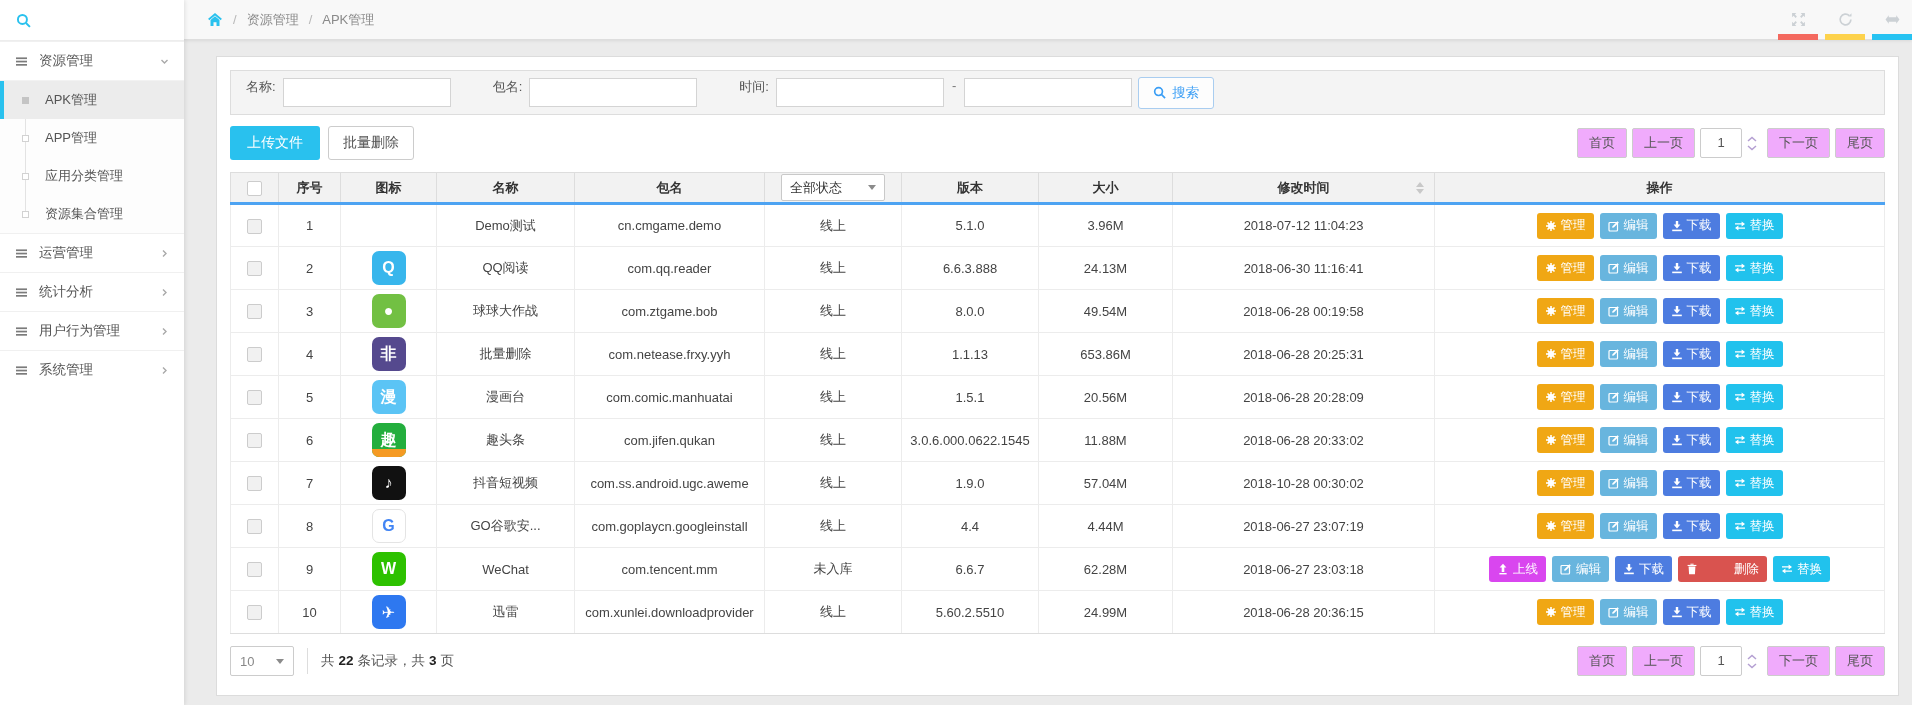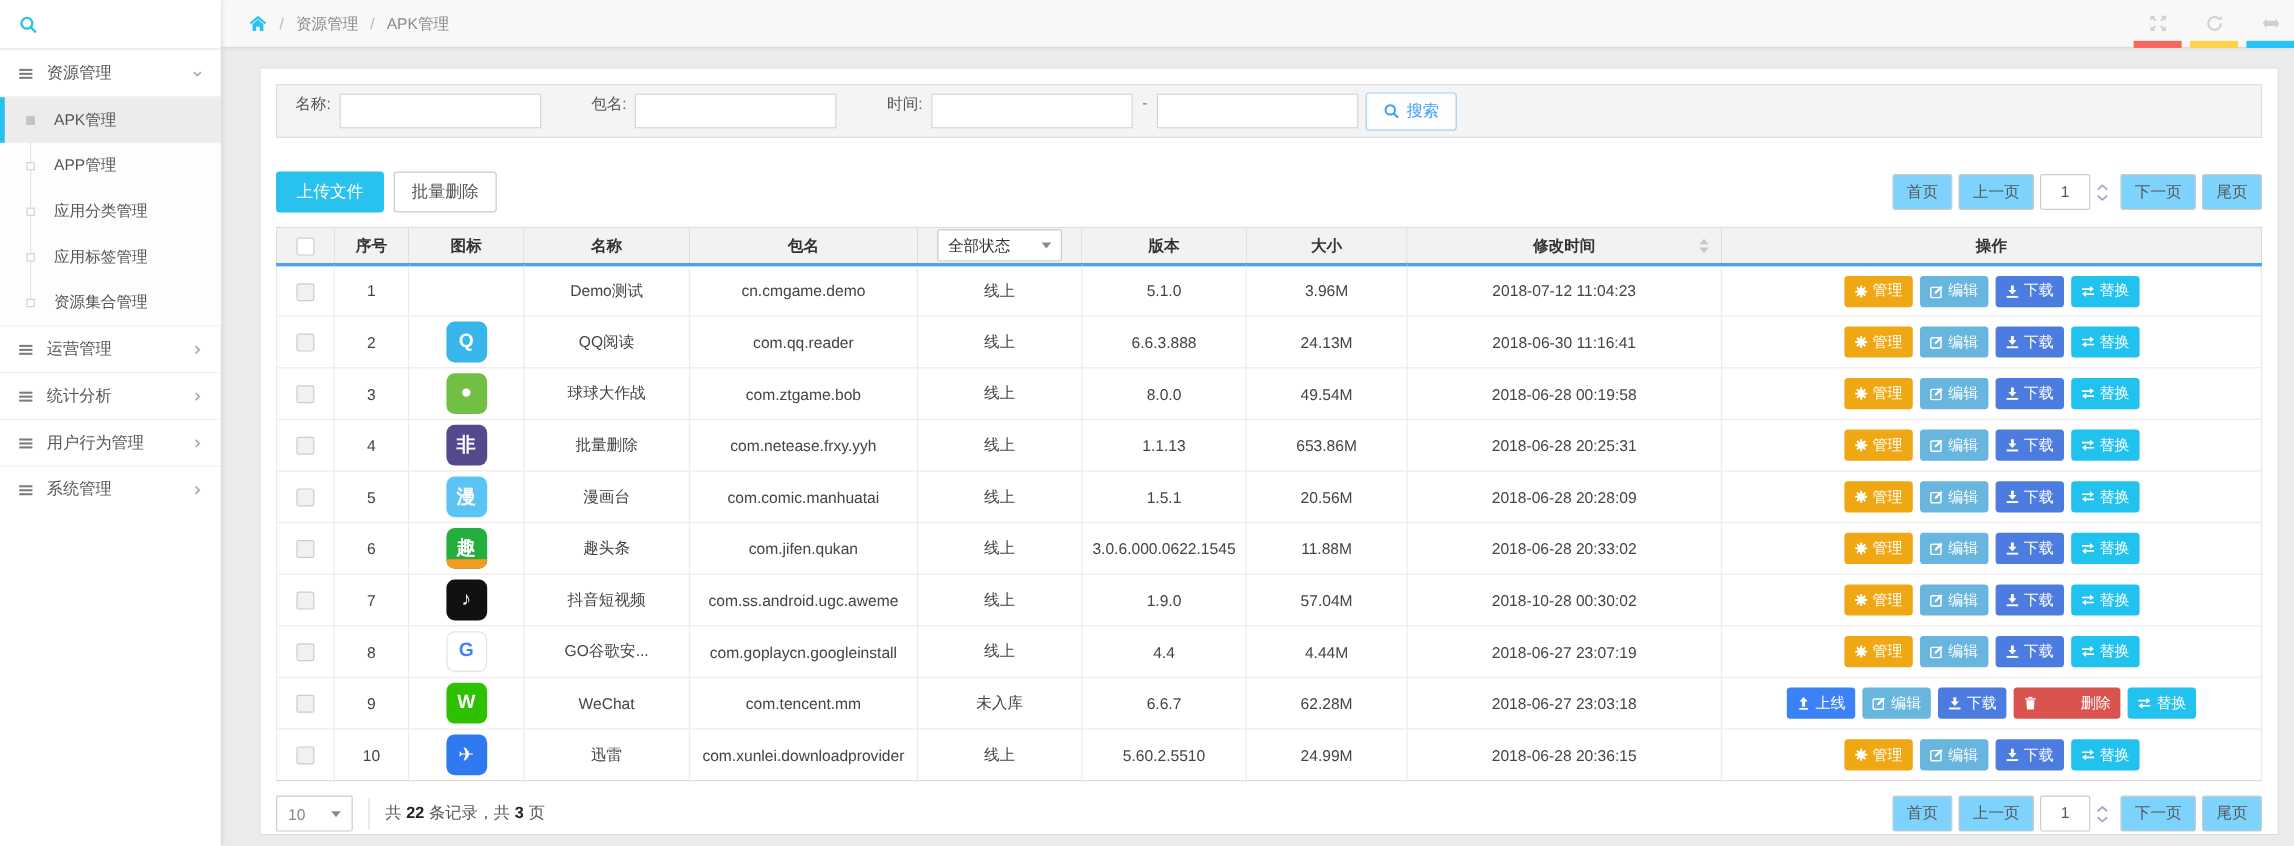--- a/index.html
+++ b/index.html
@@ -58,29 +58,29 @@
   .f-group { display:flex; align-items:flex-start; margin-right:42px; }
   .f-label { font-size:13px; color:#555; margin-right:7px; white-space:nowrap; }
   .f-input { width:168px; height:29px; border:1px solid #d4d4d4; background:#fff; padding:0 8px;
              font-size:13px; color:#333; outline:none; font-family:inherit; }
   .range-sep { margin:0 8px; color:#777; font-size:13px; }
   .search-btn { margin-left:6px; height:32px; padding:0 14px; background:#fdfdfd;
                 border:1px solid #a9cdf0; border-radius:3px; color:#3b9ef5; font-size:13.5px;
                 display:inline-flex; align-items:center; gap:6px; cursor:pointer; font-family:inherit; }
   .search-btn .icn { width:13px; height:13px; }
 
-  .toolbar { margin-top:28px; display:flex; align-items:center; }
+  .toolbar { margin-top:11px; display:flex; align-items:center; }
   .btn-upload { height:34px; padding:0 17px; background:var(--accent,#29c1ee); color:#fff; border:none;
                 border-radius:3px; font-size:14px; cursor:pointer; font-family:inherit; }
   .btn-batch { height:34px; padding:0 14px; background:#fff; color:#555; border:1px solid #ccc;
                border-radius:3px; font-size:14px; margin-left:8px; cursor:pointer; font-family:inherit; }
   .toolbar .paginator { margin-left:auto; }
 
   .paginator { display:flex; align-items:center; gap:5px; }
-  .pg-btn { padding:0 11px; height:30px; line-height:28px; text-align:center; background:#7dd3fc;
+  .pg-btn { padding:0 11px; height:30px; line-height:28px; text-align:center; background:#f0abfc;
             border:1px solid #ccc; border-radius:2px; font-size:13px; color:#555; cursor:pointer;
             white-space:nowrap; }
   .pg-page { width:42px; height:30px; line-height:28px; text-align:center; background:#fff;
              border:1px solid #ccc; border-radius:2px; font-size:13px; color:#555; }
   .pg-spin { display:flex; flex-direction:column; justify-content:center; gap:3px; width:15px;
              color:#b49fd2; cursor:pointer; }
   .pg-spin .icn { width:10px; height:6px; }
 
   
   table.grid { width:100%; border-collapse:collapse; table-layout:fixed; margin-top:12px; }
@@ -149,21 +149,20 @@
         <span class="icn chev">
           <svg viewBox="0 0 9 9" fill="none" stroke="currentColor" stroke-width="1.4">
             <path d="M1.5 3L4.5 6 7.5 3"></path>
           </svg>
         </span>
       </div>
       <div class="submenu">
         <div class="sub-item active"><span class="bullet"></span><span>APK管理</span></div>
         <div class="sub-item"><span class="bullet"></span><span>APP管理</span></div>
         <div class="sub-item"><span class="bullet"></span><span>应用分类管理</span></div>
-        <div class="sub-item"><span class="bullet"></span><span>应用标签管理</span></div>
         <div class="sub-item"><span class="bullet"></span><span>资源集合管理</span></div>
       </div>
       <div class="menu-item">
         <span class="icn mi">
           <svg viewBox="0 0 13 13" fill="currentColor">
             <rect x="1" y="2.4" width="11" height="1.7"></rect>
             <rect x="1" y="5.7" width="11" height="1.7"></rect>
             <rect x="1" y="9" width="11" height="1.7"></rect>
           </svg>
         </span>
@@ -792,21 +791,21 @@
               <div class="app-icon" style="background: rgb(45, 193, 0); color: rgb(255, 255, 255);">
                 <span>W</span>
               </div>
             </td>
             <td>WeChat</td>
             <td class="c-package">com.tencent.mm</td>
             <td>未入库</td>
             <td>6.6.7</td>
             <td class="c-size">62.28M</td>
             <td>2018-06-27 23:03:18</td>
-            <td><button class="act-btn" style="background: #3b82f6;">
+            <td><button class="act-btn" style="background: #d946ef;">
                 <span class="icn ">
                   <svg viewBox="0 0 12 12" fill="currentColor">
                     <path d="M6 .8l3.4 3.8H7.3V9H4.7V4.6H2.6z"></path>
                     <rect x="2.4" y="10" width="7.2" height="1.4"></rect>
                   </svg>
                 </span>
                 <span>上线</span>
               </button><button class="act-btn" style="background: rgb(104, 181, 222);">
                 <span class="icn ">
                   <svg viewBox="0 0 12 12">

